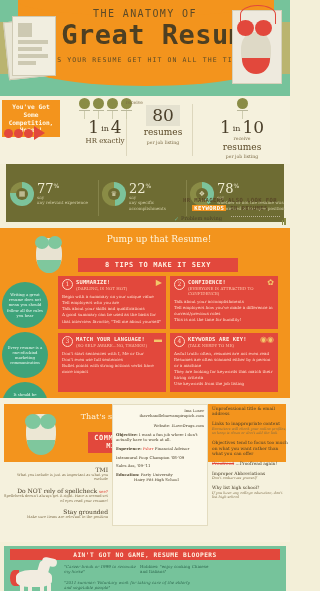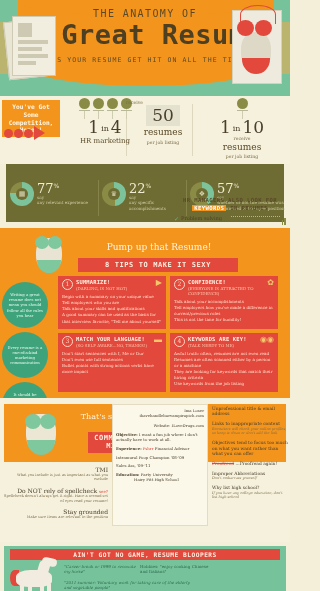--- a/index.html
+++ b/index.html
@@ -86,21 +86,21 @@
   .bars{display:flex;align-items:flex-end;gap:1px;height:9px;}
   .bars i{display:block;width:1.6px;background:#8a8c46;}
 
   
   .tips{position:relative;background:#f3941d;margin-top:6px;padding:4px 4px 6px 4px;min-height:150px;}
   .tips-hd{position:relative;height:44px;}
   .tips-bikini{position:absolute;left:22px;top:-2px;width:46px;height:46px;}
   .bk2-body{position:absolute;left:10px;top:8px;width:26px;height:34px;background:#e8e3d2;border-radius:42% 42% 48% 48%;}
   .bk2-cup{position:absolute;width:14px;height:13px;background:#7fc79d;border-radius:50%;top:6px;}
   .bk2-btm{position:absolute;left:11px;top:30px;width:24px;height:13px;background:#7fc79d;border-radius:0 0 50% 50%/0 0 95% 95%;}
-  .pump{position:absolute;left:80px;top:10px;width:150px;text-align:center;font-family:"DejaVu Serif", serif;
+  .pump{position:absolute;left:80px;top:2px;width:150px;text-align:center;font-family:"DejaVu Serif", serif;
      font-size:9px;color:#fdf3dd;line-height:1.15;}
   .tips-bar{position:absolute;left:74px;top:26px;width:160px;background:#e2483c;color:#ffeede;text-align:center;
      font-family:"DejaVu Sans Mono", monospace;font-size:7px;letter-spacing:.6px;padding:3px 0;font-weight:bold;}
   .tipgrid{position:relative;display:flex;flex-wrap:wrap;gap:4px;margin-left:54px;}
   .tipcard{width:108px;background:#e2483c;color:#ffe9d9;position:relative;padding:3px 4px 4px 4px;box-sizing:border-box;}
   .tipcard .th{display:flex;align-items:flex-start;gap:3px;}
   .num{width:9px;height:9px;border-radius:50%;border:1px solid #ffd9c4;font-family:"DejaVu Serif", serif;
     font-size:6px;line-height:8px;text-align:center;flex:0 0 9px;color:#ffd9c4;}
   .tt{font-family:"DejaVu Sans Mono", monospace;font-size:5.4px;font-weight:bold;letter-spacing:.2px;line-height:1.3;color:#fff1e2;}
   .ts{font-family:"DejaVu Serif", serif;font-size:4px;color:#ffc7ad;}
@@ -214,27 +214,27 @@
             <div class="hb"></div>
           </div>
         <div class="hd">
             <div class="hc"></div>
             <div class="hb"></div>
           </div>
       </div>
       <div class="big">
         <span>1</span><span class="in">in</span><span>4</span>
       </div>
-      <div class="cap">HR marketing</div>
+      <div class="cap">HR exactly</div>
     </div>
 
     <div class="st2">
       <div class="tiny" style="text-align:left;margin-left:-4px;">receive</div>
       <div class="paper-num">
-        <div class="big">50</div>
+        <div class="big">80</div>
       </div>
       <div class="cap" style="font-size:9px;">resumes</div>
       <div class="tiny" style="margin-top:3px;">per job listing</div>
     </div>
 
     <div class="st3">
       <div class="heads">
         <div class="hd">
             <div class="hc"></div>
             <div class="hb"></div>
@@ -273,21 +273,21 @@
         <div class="olabel">say</div>
         <div class="olabel">any specific accomplishments</div>
       </div>
     </div>
 
     <div class="ocell" style="left:184px;width:98px;">
       <div class="ring" style="background:conic-gradient(#7cc39b 0 41%, #8a8c46 41% 100%);">
         <div class="hole">❖</div>
       </div>
       <div>
-        <div class="pct"><span>57</span><sup>%</sup></div>
+        <div class="pct"><span>78</span><sup>%</sup></div>
         <div class="olabel">say</div>
         <div class="olabel">whether or not the resume was customized to the open position</div>
       </div>
     </div>
   </div>
 
   <div class="kw">
     <div class="kw-h">
       <span>HR MANAGERS ALSO LOOK FOR</span><br>
       <span class="hl">KEYWORDS</span>

